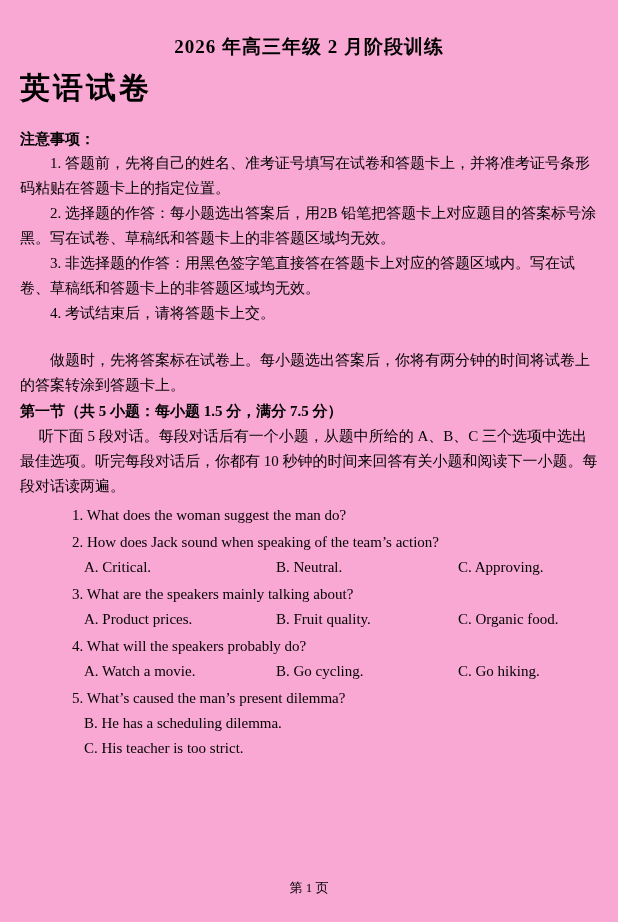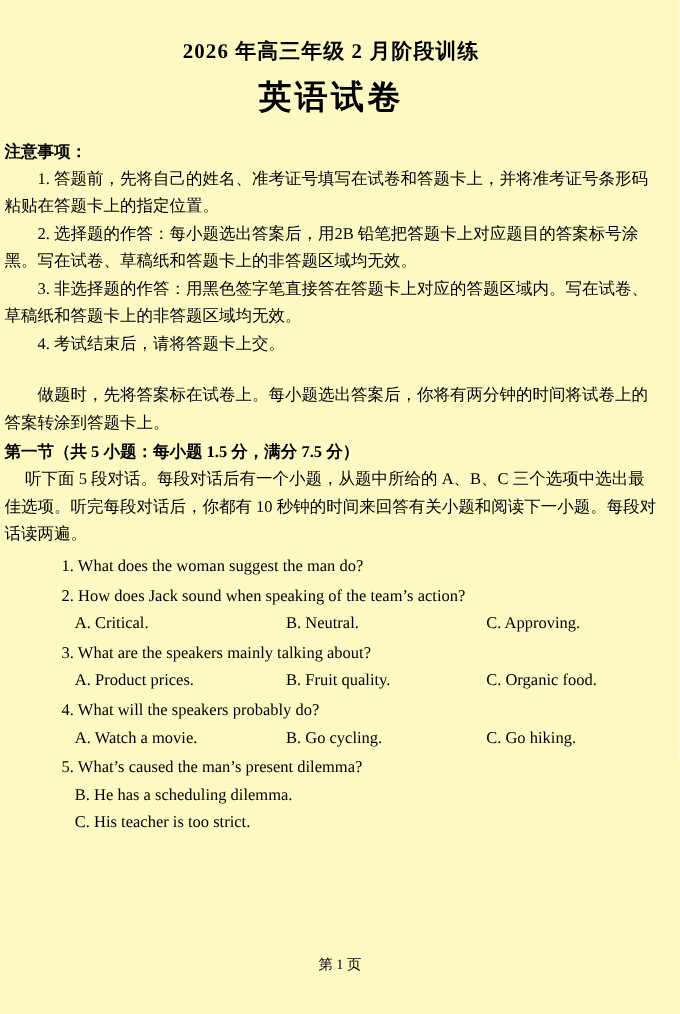--- a/index.html
+++ b/index.html
@@ -5,36 +5,35 @@
   html, body {
     margin: 0;
     padding: 0;
     background: #ffffff;
   }
   .page {
     position: relative;
     width: 618px;
     height: 922px;
     margin: 0 auto;
-    background: #fef9c3;
+    background: #f9a8d4;
     color: #000000;
     font-family: "Liberation Serif", "DejaVu Serif", serif;
     box-sizing: border-box;
-    padding: 34px 20px 10px 4px;
+    padding: 34px 20px 10px 20px;
     overflow: hidden;
   }
   .doc-title {
     text-align: center;
     font-weight: bold;
     font-size: 19px;
     letter-spacing: 1px;
     margin: 0 0 8px 0;
   }
   .doc-subtitle {
-    text-align: center;
     font-weight: bold;
     font-size: 30px;
     letter-spacing: 3px;
     margin: 0 0 18px 0;
   }
   .notice-heading {
     font-weight: bold;
     font-size: 15px;
     line-height: 24px;
     margin: 0;
@@ -83,21 +82,21 @@
     line-height: 25px;
   }
   .options.inline {
     display: grid;
     grid-template-columns: 192px 182px 1fr;
     font-size: 15px;
     line-height: 25px;
   }
   .footer {
     position: absolute;
-    bottom: 36px;
+    bottom: 25px;
     left: 0;
     width: 100%;
     text-align: center;
     font-size: 13px;
   }
 </style>
 </head>
 <body>
 
 <div class="page">

